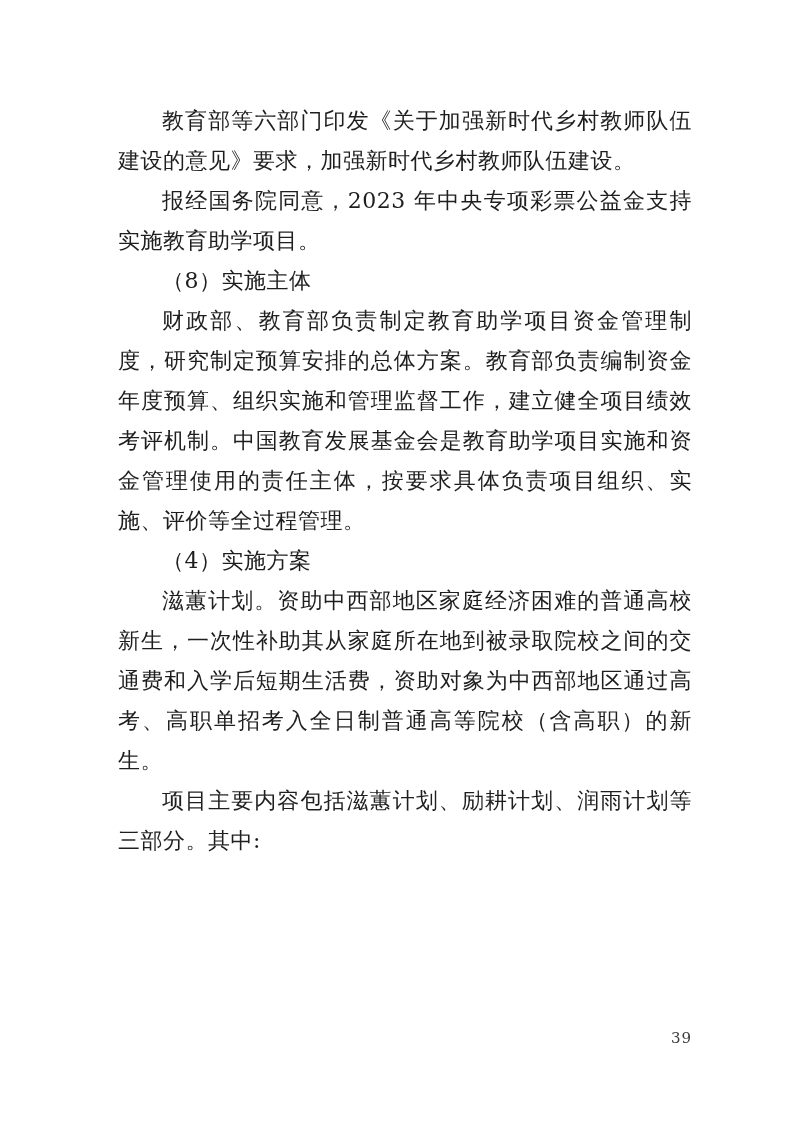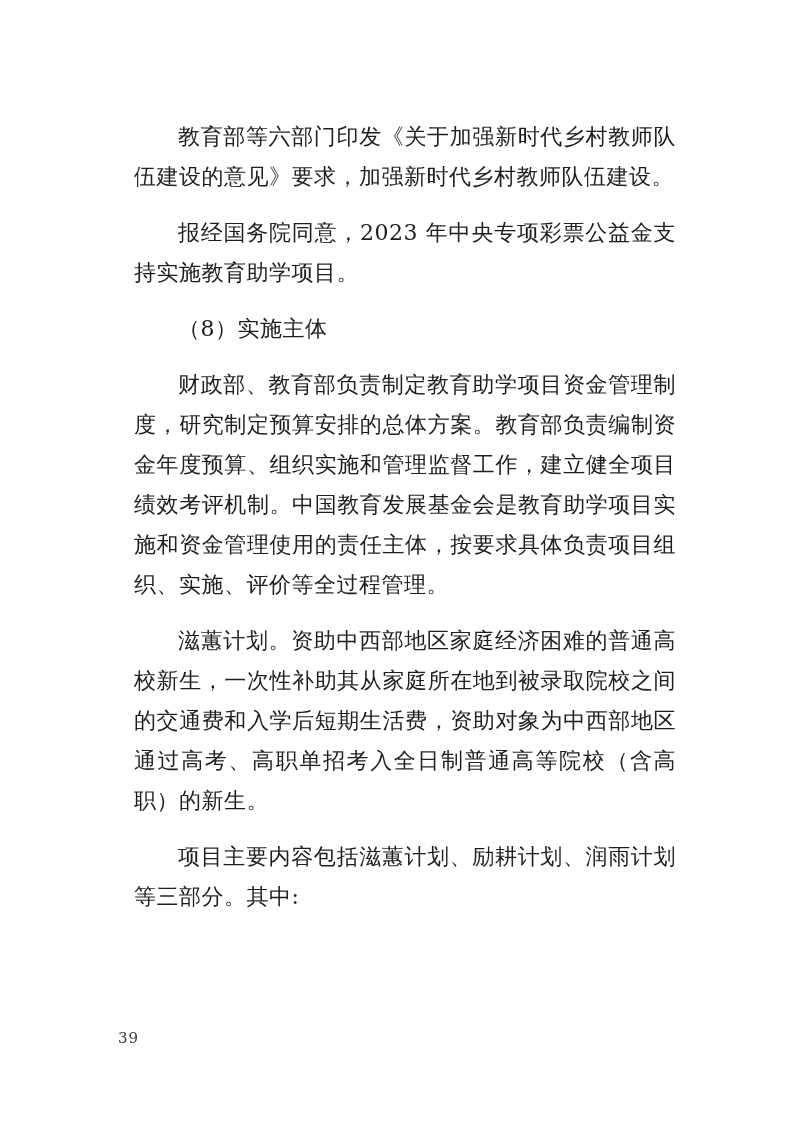--- a/index.html
+++ b/index.html
@@ -20,46 +20,47 @@
     left: 118px;
     top: 101px;
     width: 574px;
     color: #1e1e1e;
     font-size: 22px;
     line-height: 40px;
     text-align: justify;
     letter-spacing: 0.5px;
   }
   .content p {
-    margin: 16px;
+    margin: 0;
     padding: 0;
     text-indent: 2em;
   }
   .page-footer {
     position: absolute;
     left: 118px;
     top: 1028px;
     width: 574px;
-    text-align: left;
+    text-align: right;
   }
   .page-number {
     font-size: 15px;
     color: #3d3d3d;
     letter-spacing: 1px;
     font-family: "DejaVu Serif", "Liberation Serif", serif;
   }
 </style>
 </head>
 <body>
 
 <div class="page">
   <div class="content">
     <p>教育部等六部门印发《关于加强新时代乡村教师队伍建设的意见》要求，加强新时代乡村教师队伍建设。</p>
     <p>报经国务院同意，2023 年中央专项彩票公益金支持实施教育助学项目。</p>
     <p>（8）实施主体</p>
     <p>财政部、教育部负责制定教育助学项目资金管理制度，研究制定预算安排的总体方案。教育部负责编制资金年度预算、组织实施和管理监督工作，建立健全项目绩效考评机制。中国教育发展基金会是教育助学项目实施和资金管理使用的责任主体，按要求具体负责项目组织、实施、评价等全过程管理。</p>
+    <p>（4）实施方案</p>
     <p>滋蕙计划。资助中西部地区家庭经济困难的普通高校新生，一次性补助其从家庭所在地到被录取院校之间的交通费和入学后短期生活费，资助对象为中西部地区通过高考、高职单招考入全日制普通高等院校（含高职）的新生。</p>
     <p>项目主要内容包括滋蕙计划、励耕计划、润雨计划等三部分。其中:</p>
   </div>
   <div class="page-footer">
     <span class="page-number">39</span>
   </div>
 </div>
 
 </body></html>

